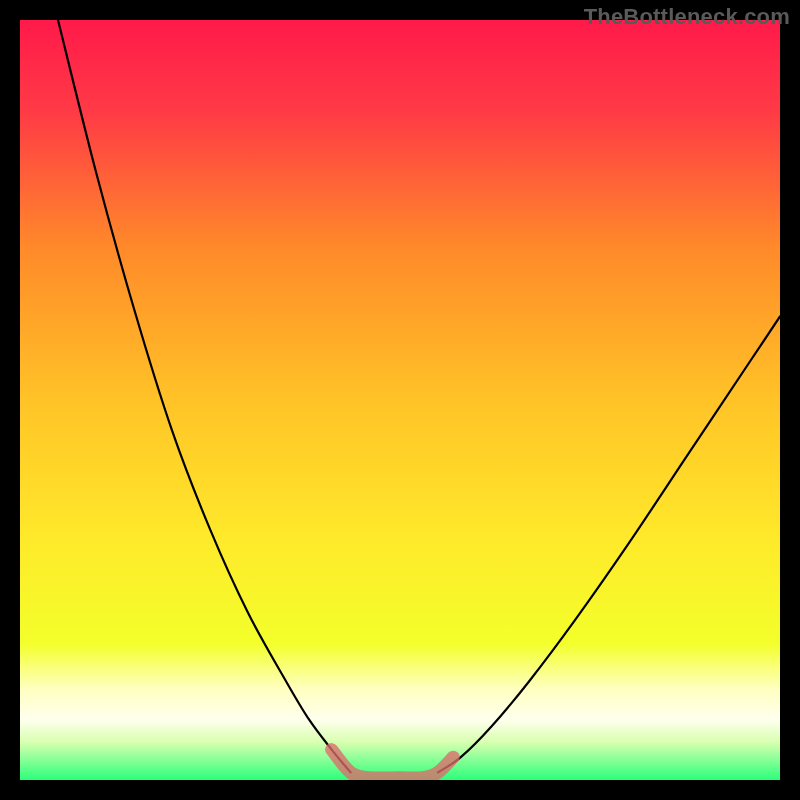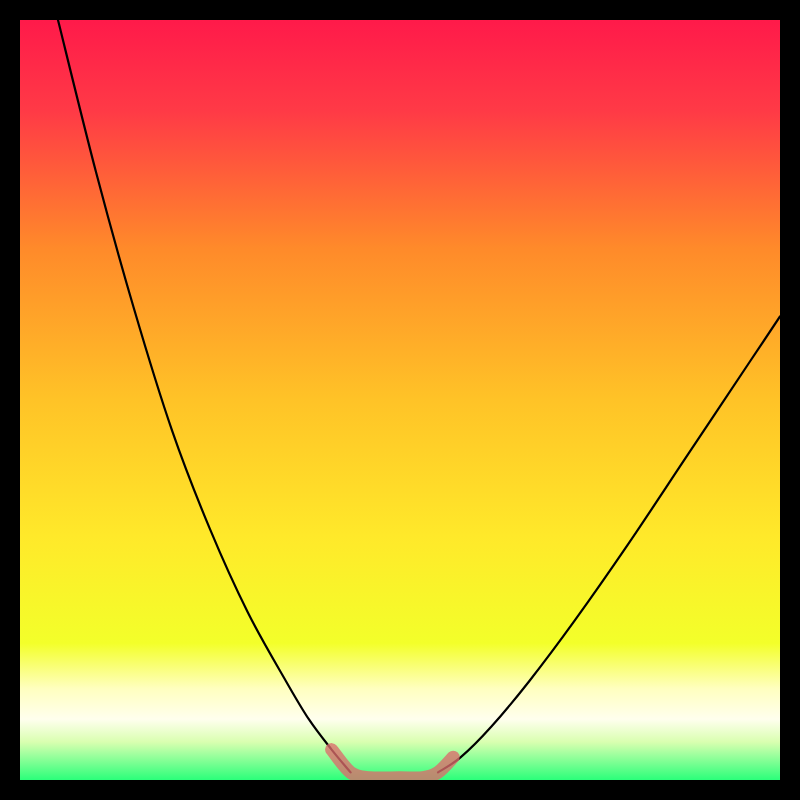--- a/index.html
+++ b/index.html
@@ -26,20 +26,21 @@
     left: 20px;
     top: 20px;
     width: 760px;
     height: 760px;
   }
 </style>
 </head>
 <body>
 
 <div class="container">
+  <div class="watermark">TheBottleneck.com</div>
   <svg class="plot" viewBox="0 0 760 760" preserveAspectRatio="none">
     <defs>
       <linearGradient id="bg-grad" x1="0" y1="0" x2="0" y2="1">
         <stop offset="0%" stop-color="#ff1a4a"></stop>
         <stop offset="12%" stop-color="#ff3a46"></stop>
         <stop offset="30%" stop-color="#ff8a2a"></stop>
         <stop offset="50%" stop-color="#ffc327"></stop>
         <stop offset="68%" stop-color="#ffe92a"></stop>
         <stop offset="82%" stop-color="#f3ff2a"></stop>
         <stop offset="88%" stop-color="#ffffc0"></stop>

